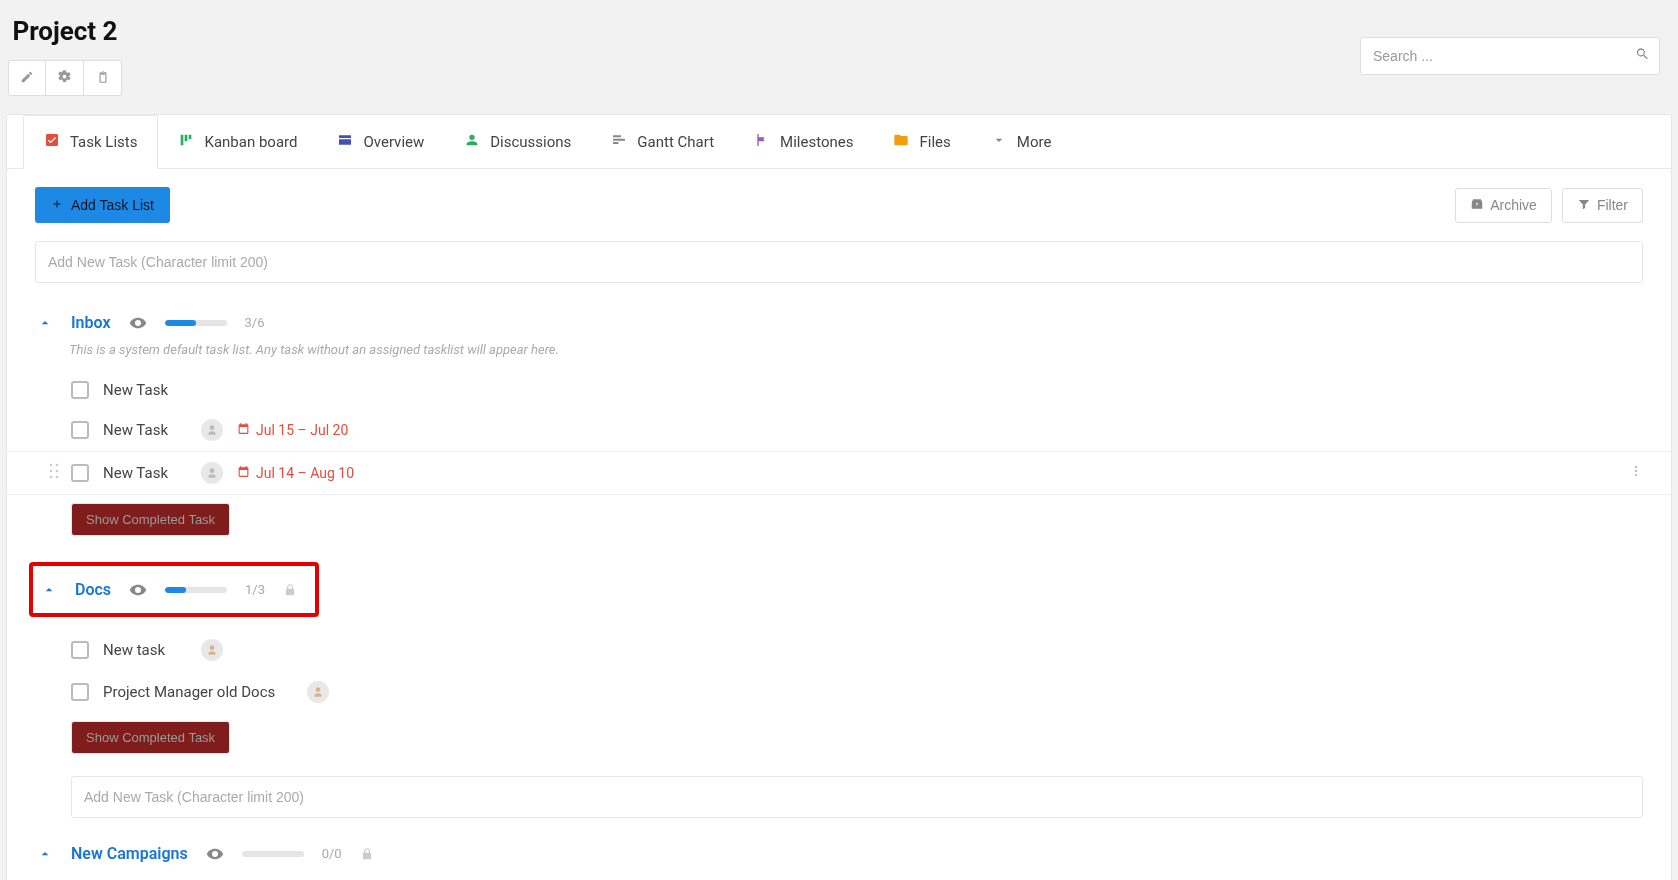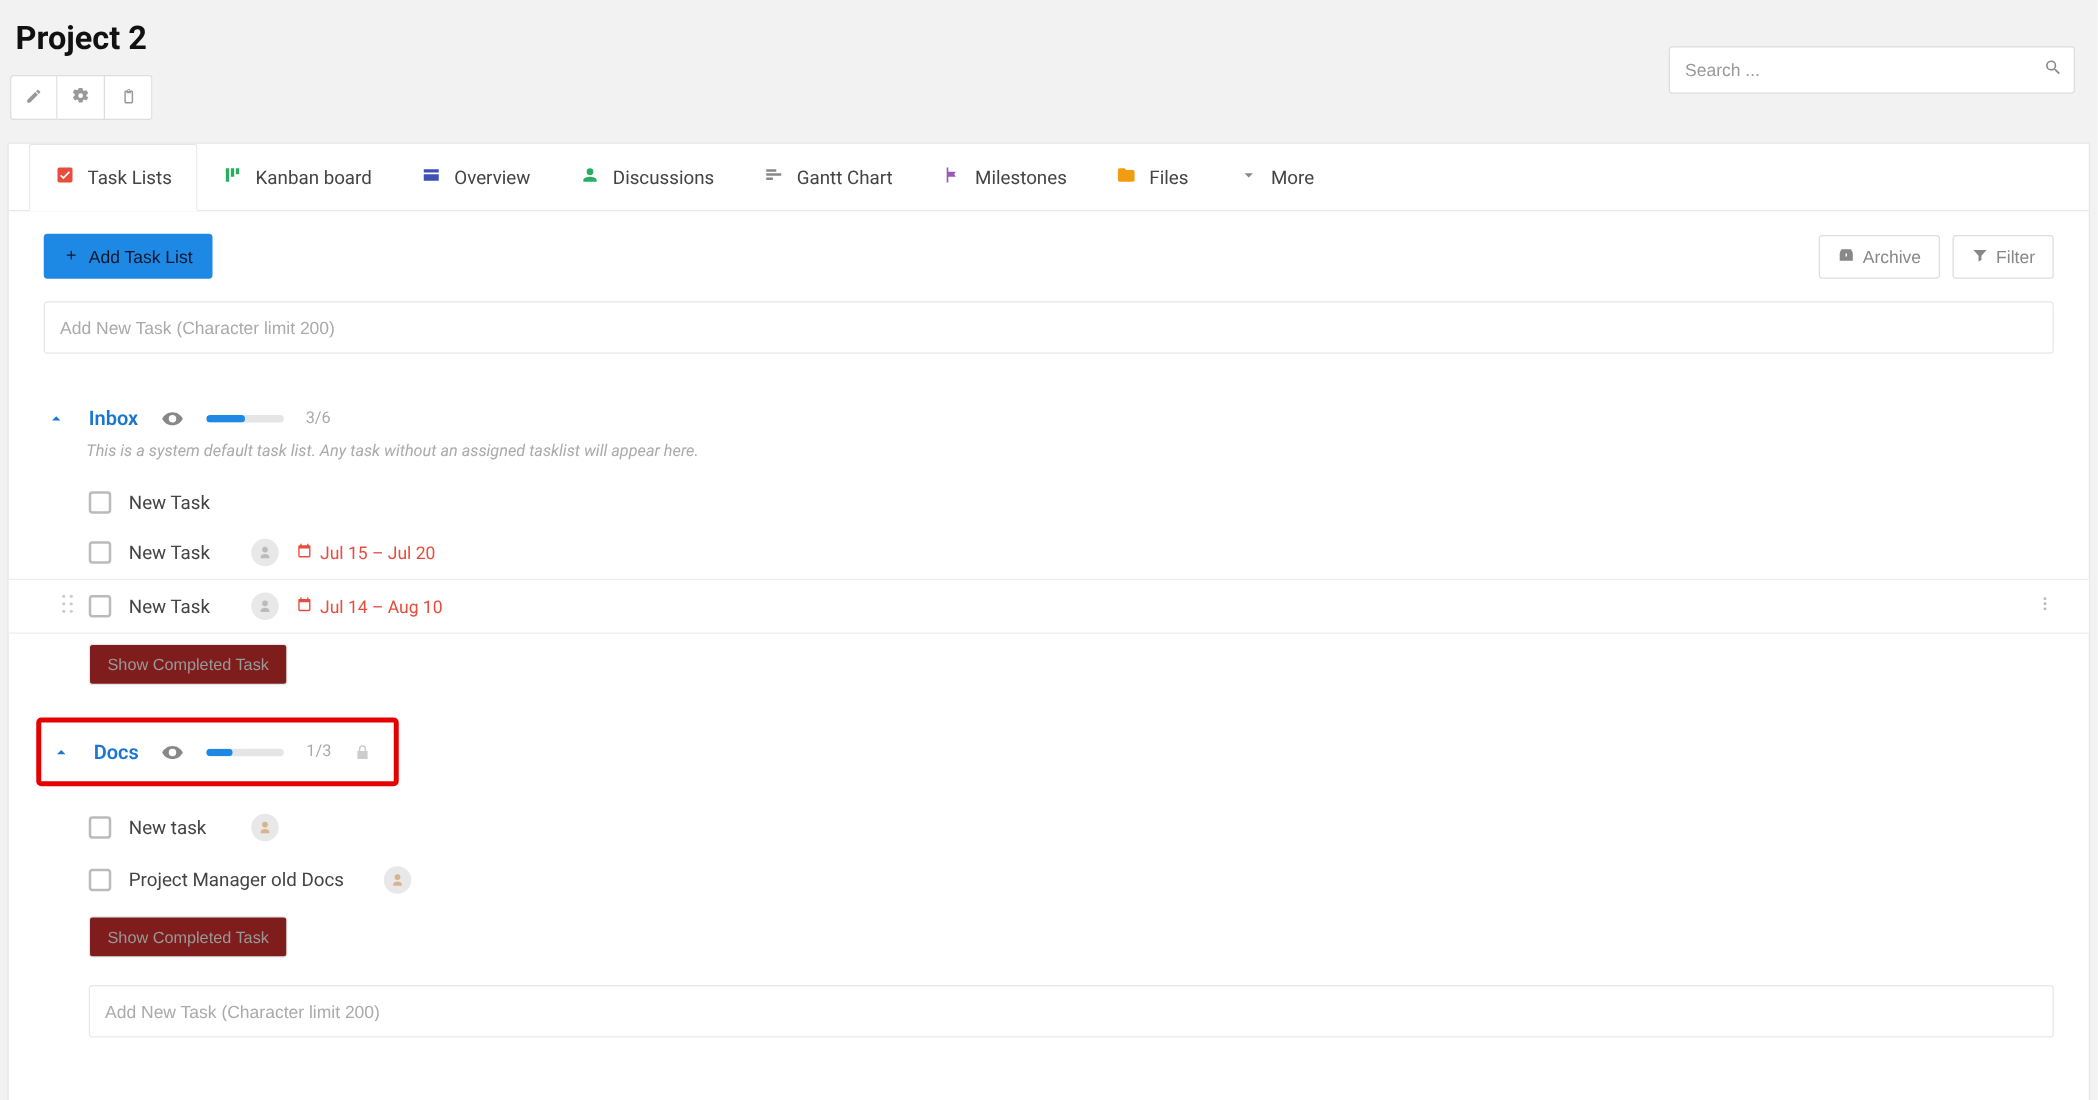--- a/index.html
+++ b/index.html
@@ -44,21 +44,21 @@
     color: #999;
   }
   .icon-btn + .icon-btn { border-left: none; }
   .icon-btn:first-child { border-radius: 3px 0 0 3px; }
   .icon-btn:last-child { border-radius: 0 3px 3px 0; }
   .search-wrap {
     position: relative;
     margin-right: 10px;
   }
   .search-input {
-    width: 325px;
+    width: 300px;
     height: 38px;
     border: 1px solid #ddd;
     border-radius: 3px;
     padding: 0 36px 0 12px;
     font-size: 14px;
     color: #333;
     background: #fff;
   }
   .search-input::placeholder { color: #999; }
   .search-icon {
@@ -142,21 +142,21 @@
     width: 100%;
     height: 42px;
     border: 1px solid #e7e7e7;
     border-radius: 3px;
     padding: 0 12px;
     font-size: 14px;
     color: #333;
     margin-bottom: 26px;
   }
   .add-task-input::placeholder { color: #aaa; }
-  .list-section { margin-bottom: 22px; margin-top: 12px; }
+  .list-section { margin-bottom: 22px; }
   .list-header {
     display: flex;
     align-items: center;
     gap: 18px;
     padding: 4px 2px;
   }
   .chev {
     color: #1976d2;
     cursor: pointer;
     display: flex;
@@ -508,15 +508,39 @@
       </div>
 
       <button class="show-completed">Show Completed Task</button>
 
       <div class="section-add-task">
         <input class="add-task-input" placeholder="Add New Task (Character limit 200)" style="">
       </div>
     </div>
 
     
+    <div class="list-section">
+      <div class="list-header">
+        <span class="chev">
+            <svg width="16" height="16" viewBox="0 0 24 24">
+              <path fill="currentColor" d="M7 14l5-5 5 5z"></path>
+            </svg>
+          </span>
+        <span class="list-title">New Campaigns</span>
+        <span class="eye-icon">
+            <svg width="18" height="18" viewBox="0 0 24 24">
+              <path fill="currentColor" d="M12 5C7 5 2.7 8.1 1 12c1.7 3.9 6 7 11 7s9.3-3.1 11-7c-1.7-3.9-6-7-11-7zm0 11a4 4 0 1 1 4-4 4 4 0 0 1-4 4z"></path>
+            </svg>
+          </span>
+        <div class="progress-track">
+            <div class="progress-fill" style="width:0%"></div>
+          </div>
+        <span class="progress-text">0/0</span>
+        <span class="lock-icon">
+            <svg width="14" height="14" viewBox="0 0 24 24">
+              <path fill="currentColor" d="M17 10V7a5 5 0 0 0-10 0v3H5v11h14V10zm-8-3a3 3 0 0 1 6 0v3H9z"></path>
+            </svg>
+          </span>
+      </div>
+    </div>
 
   </div>
 </div>
 
 </body></html>

